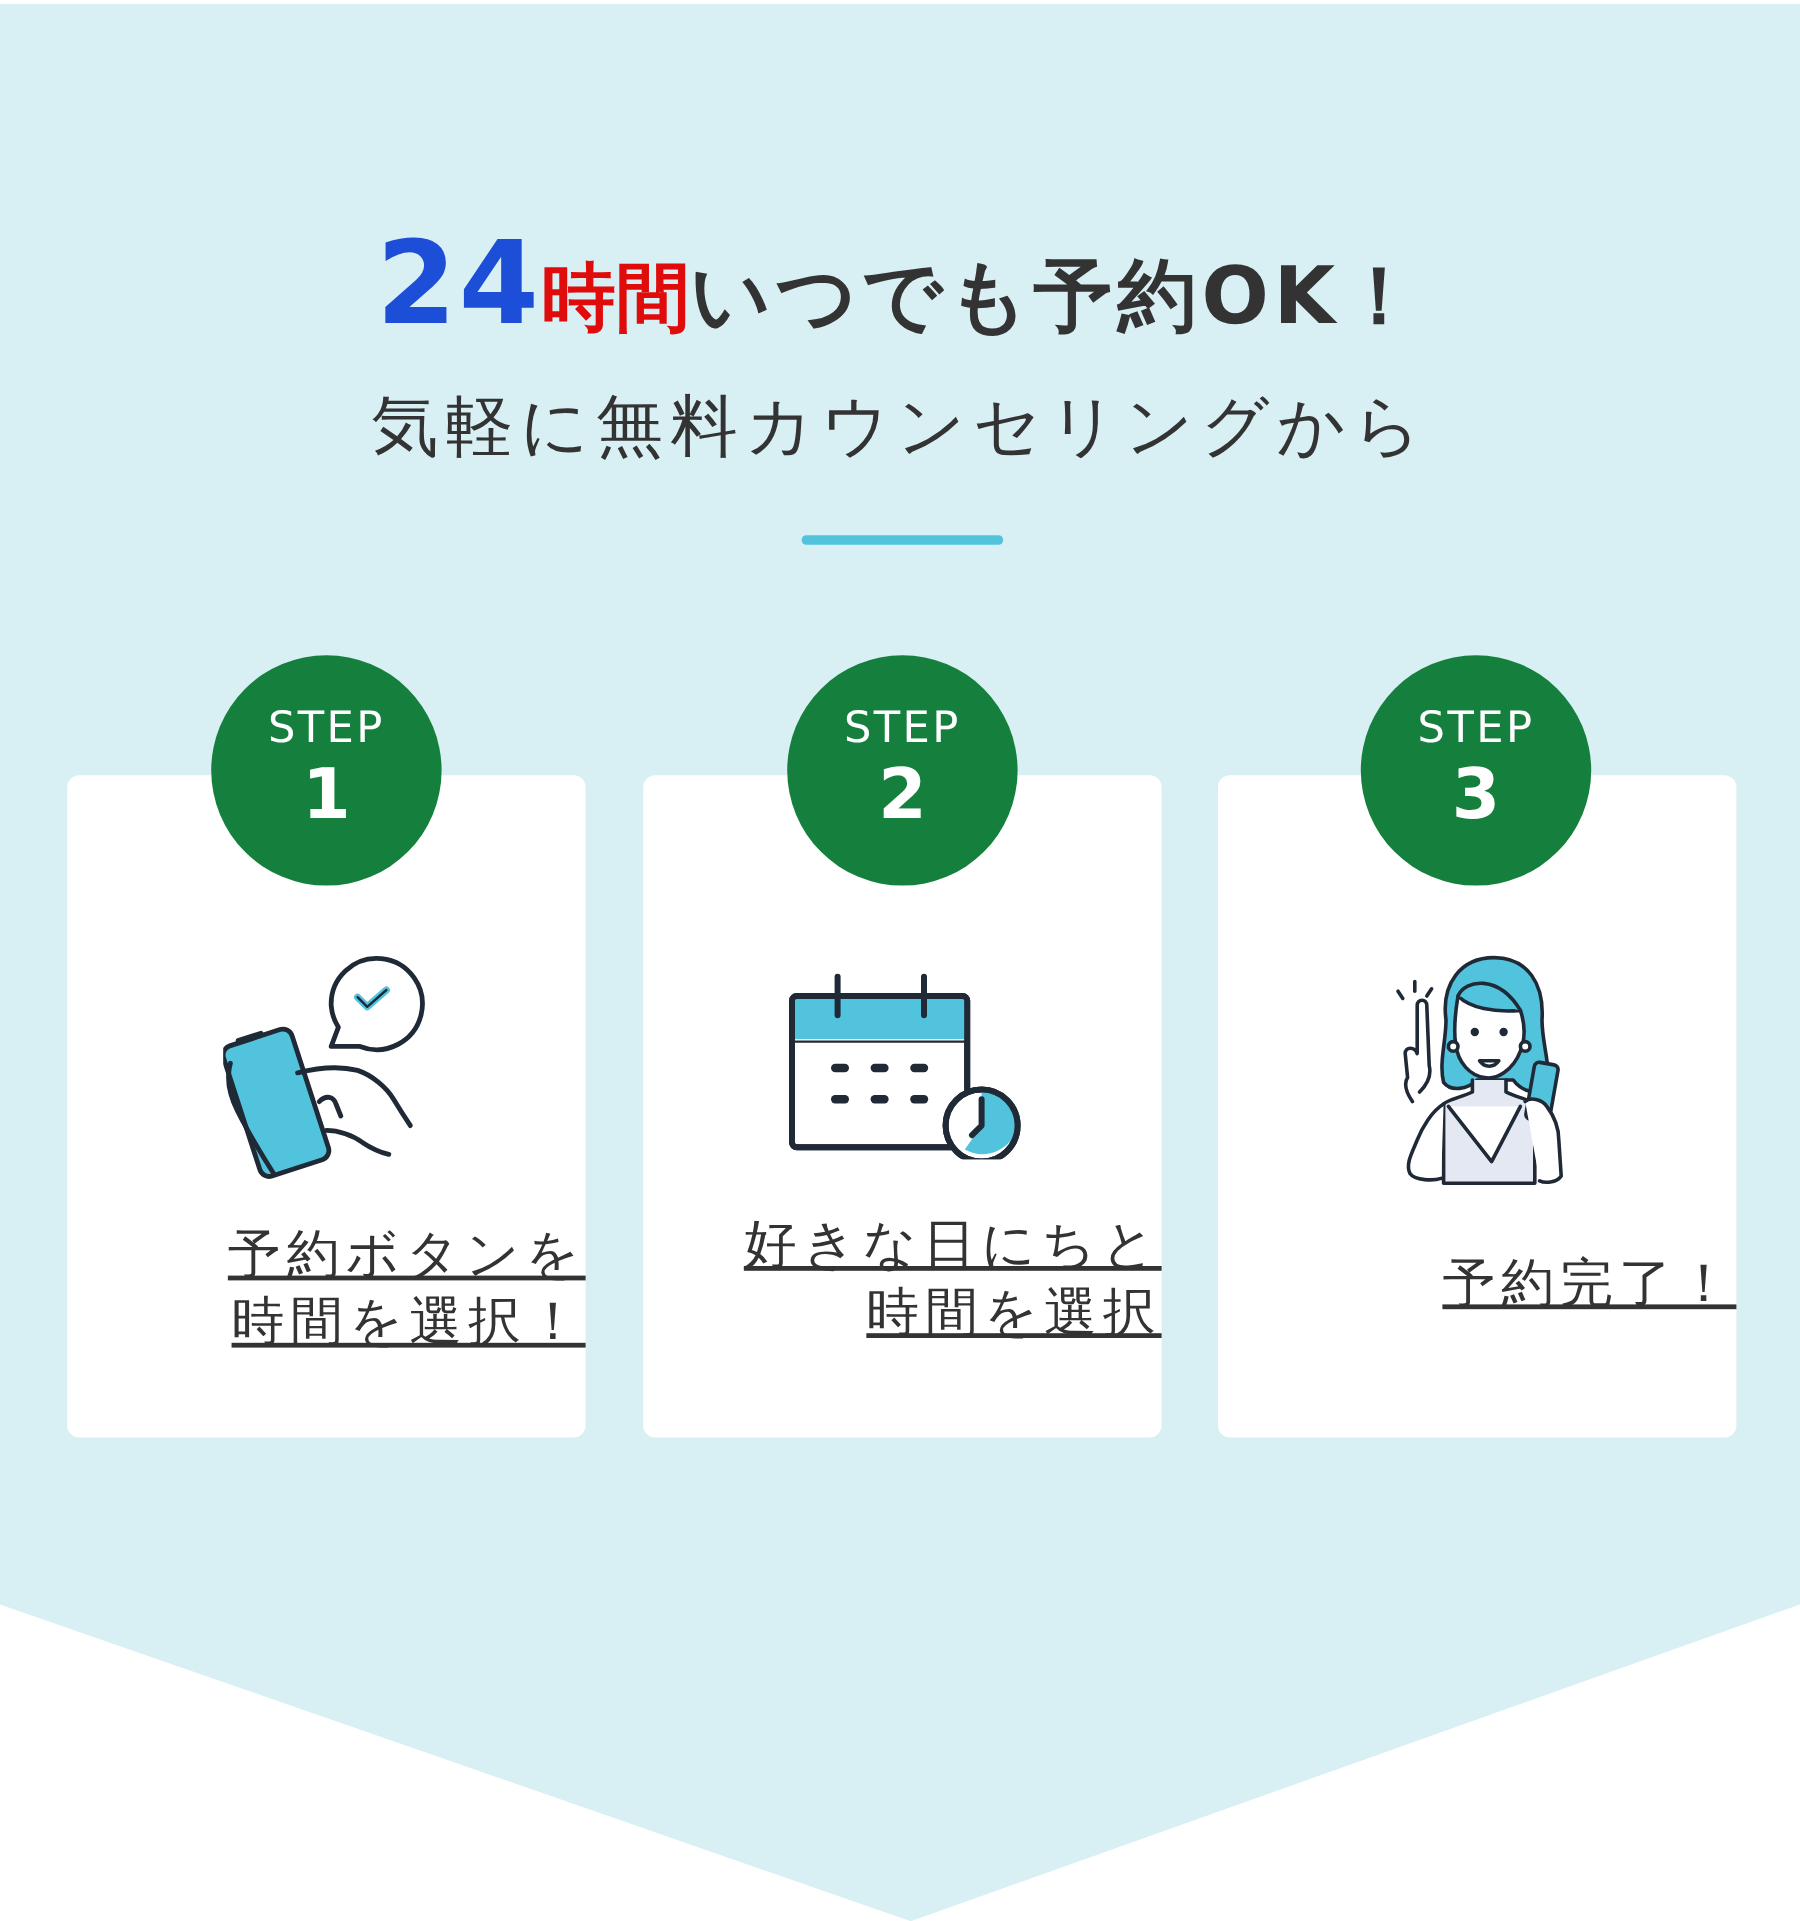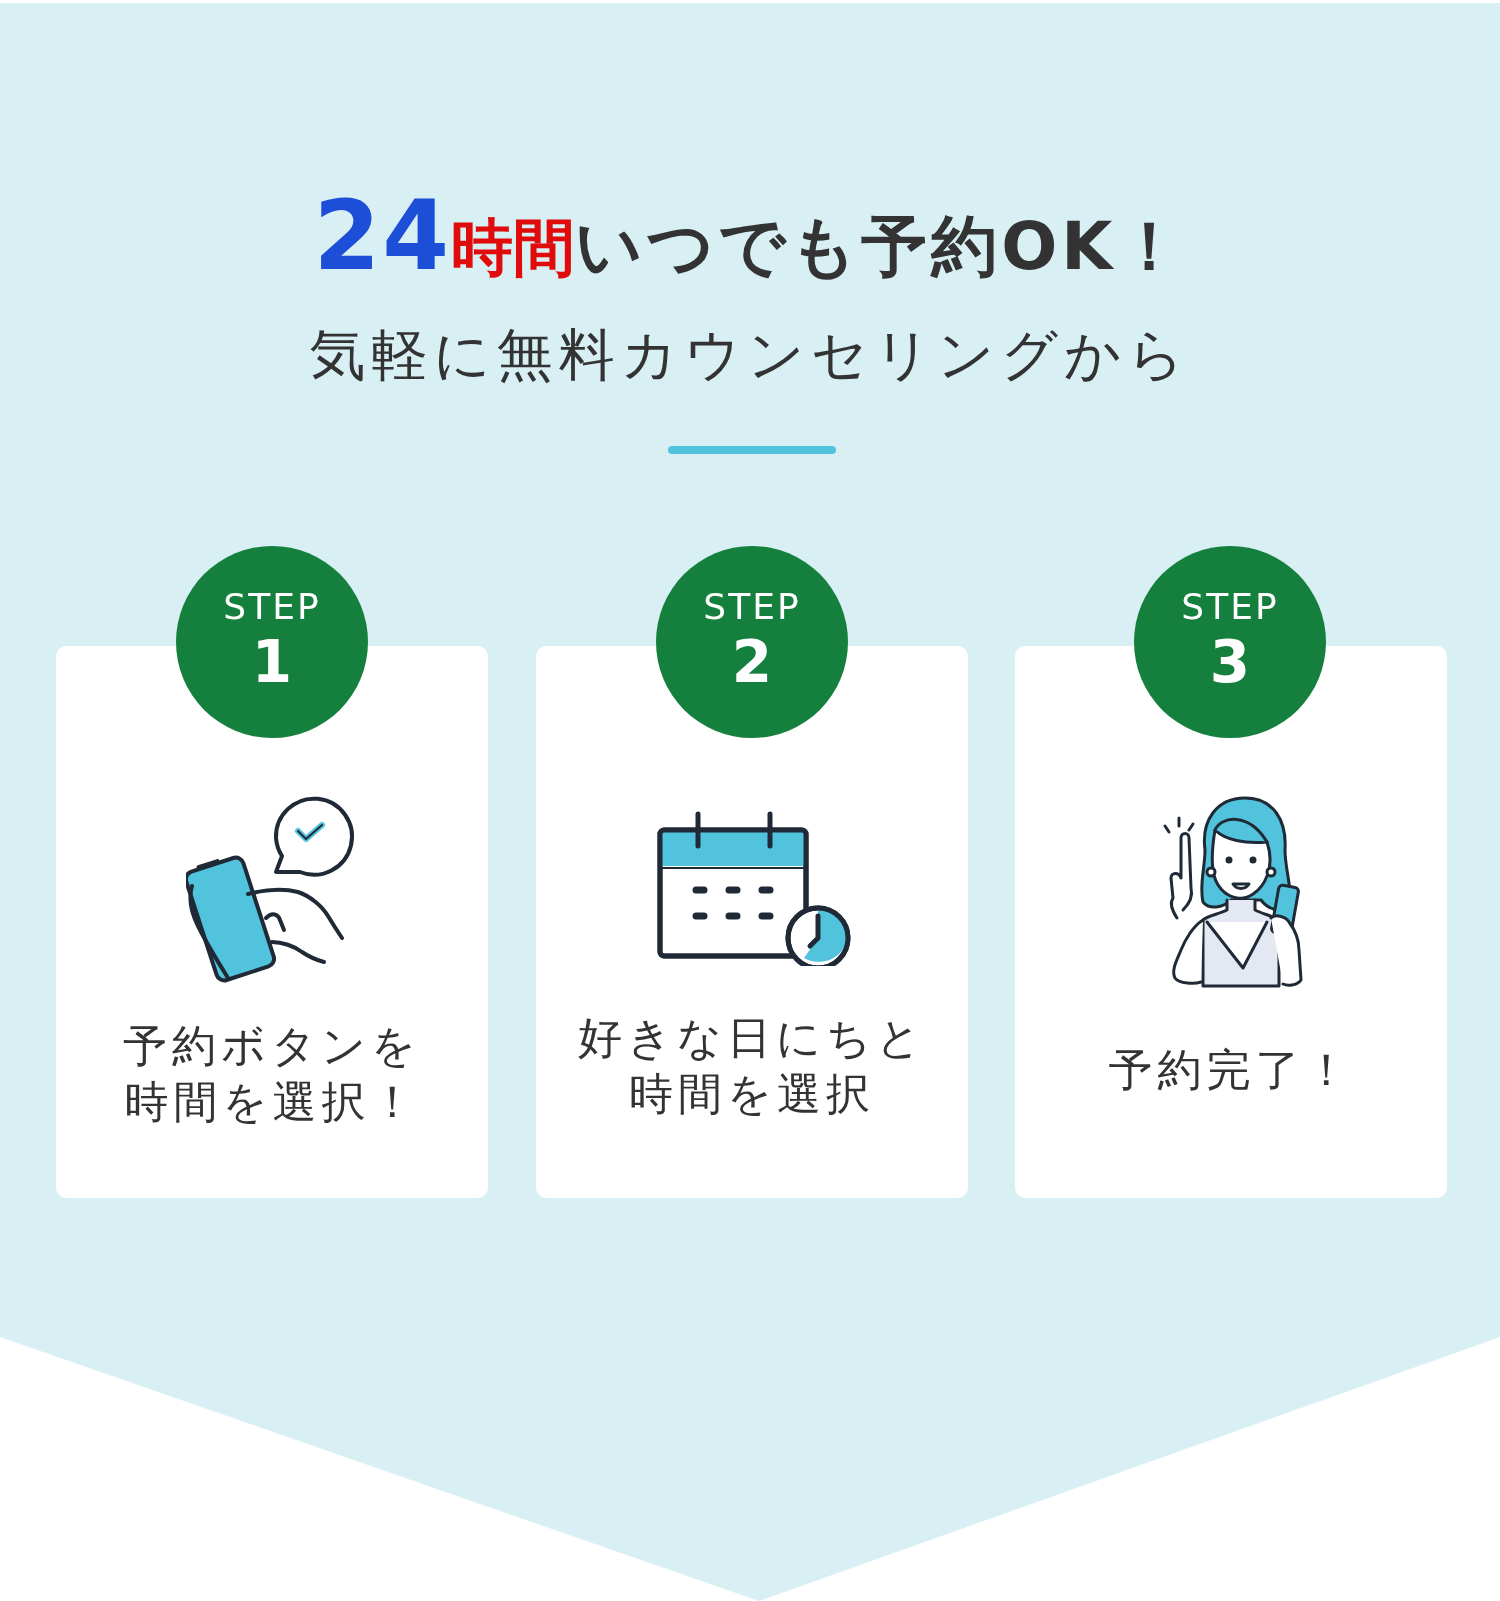--- a/index.html
+++ b/index.html
@@ -34,22 +34,22 @@
     background: #ffffff; border-radius: 10px;
   }
   .badge {
     position: absolute; top: 546px; width: 192px; height: 192px; border-radius: 50%;
     background: #15803d; color: #ffffff; text-align: center;
   }
   .badge .step { position: absolute; top: 40px; left: 0; width: 100%; font-size: 36px; letter-spacing: 2px; }
   .badge .n { position: absolute; top: 82px; left: 0; width: 100%; font-size: 58px; font-weight: bold; }
   .icon { position: absolute; }
   .caption {
-    position: absolute; left: 0; width: 100%; text-align: center;
-    font-size: 44px; line-height: 56px; letter-spacing: 5px; color: #333333;
+    position: absolute; left: 0; width: 100%; text-align: right;
+    font-size: 44px; line-height: 56px; letter-spacing: 5px; color: #333333; text-decoration: underline;
   }
 </style>
 </head>
 <body>
 
 <div class="bg"></div>
 
 <div class="headline">
   <span class="num">24</span><span class="red">時間</span><span class="rest">いつでも予約OK！</span>
 </div>

